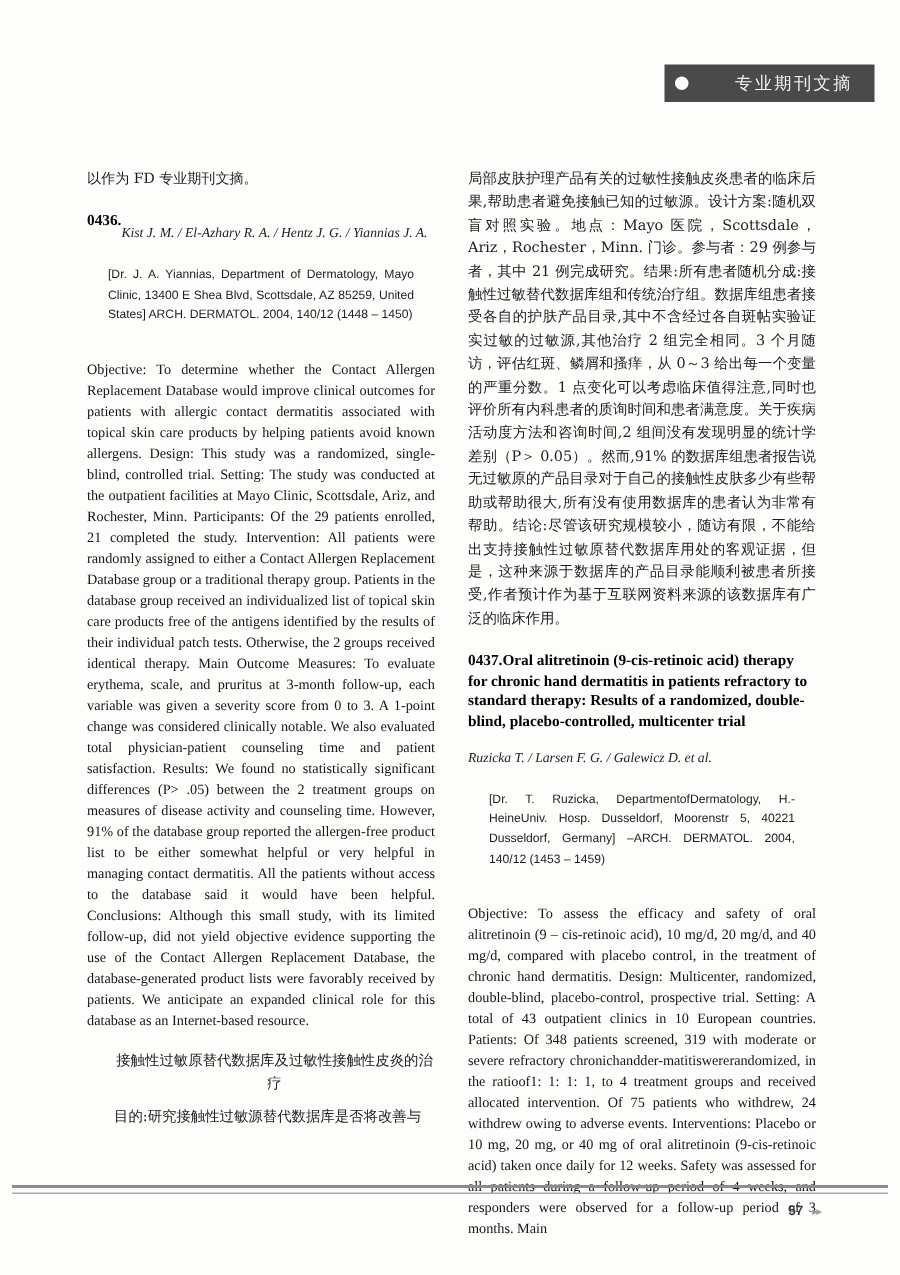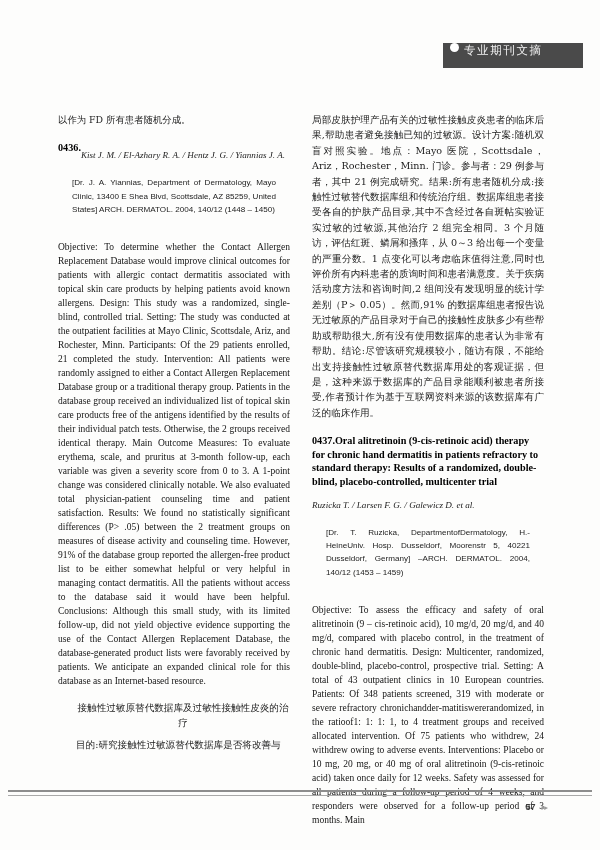--- a/index.html
+++ b/index.html
@@ -25,23 +25,24 @@
 
   
   #header-banner {
     position: absolute;
     top: 43px;
     left: 443px;
     width: 140px;
     height: 25px;
     background: #4a4a4a;
     display: flex;
-    align-items: flex-start;
+    align-items: center;
     padding-left: 7px;
     box-sizing: border-box;
+    gap: 26px;
   }
   #header-banner .bullet {
     width: 9px;
     height: 9px;
     border-radius: 50%;
     background: #ffffff;
     flex: 0 0 auto;
     margin-right: 5px;
   }
   #header-banner .banner-text {
@@ -197,21 +198,21 @@
 
   <div id="header-banner">
     <span class="bullet"></span>
     <span class="banner-text">专业期刊文摘</span>
   </div>
 
   <div id="columns">
 
     <div class="col">
 
-      <p class="cn-body">以作为 FD 所有患者随机分成。</p>
+      <p class="cn-body">以作为 FD 专业期刊文摘。</p>
 
       <div class="sp-14"></div>
 
       <p class="art-title">
         <span class="num">0436.</span>
       </p>
 
       <div class="sp-8"></div>
 
       <p class="authors">Kist J. M. / El-Azhary R. A. / Hentz J. G. / Yiannias J. A.</p>

